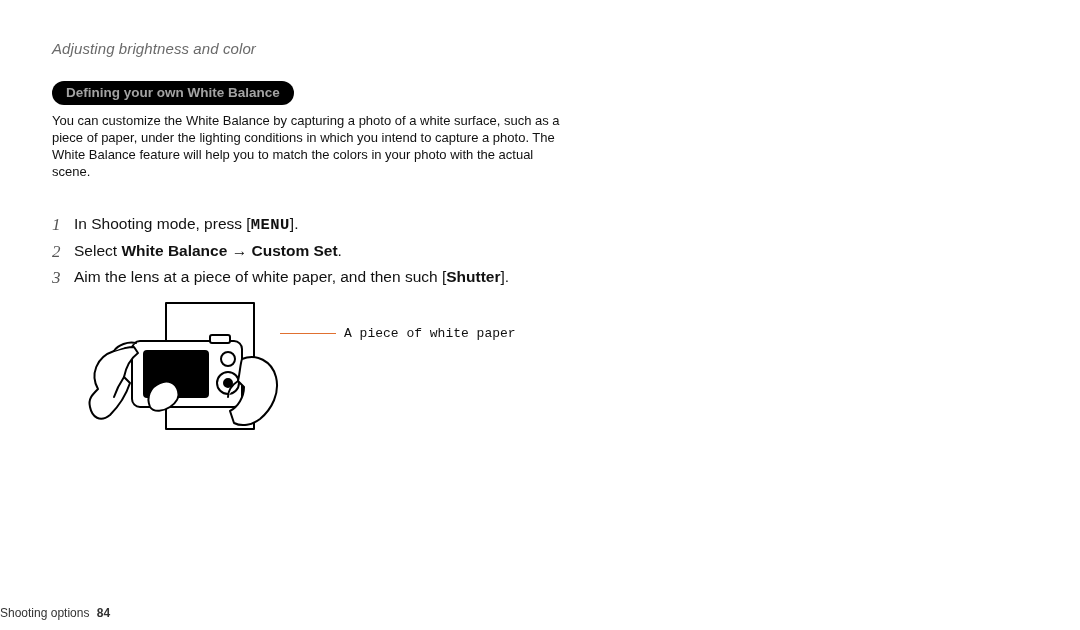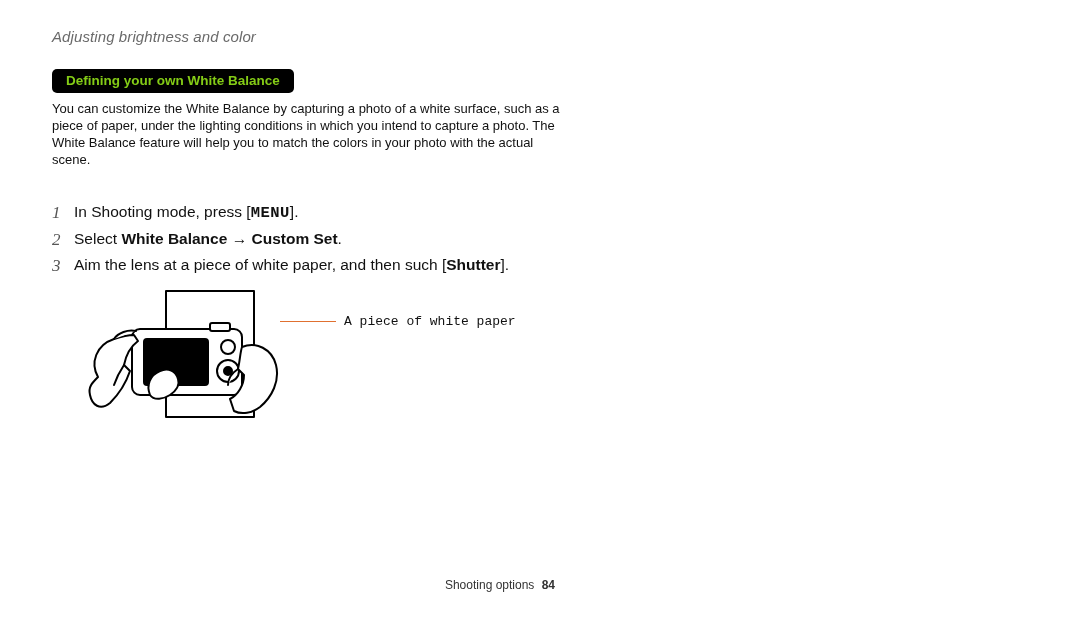--- a/index.html
+++ b/index.html
@@ -1,30 +1,30 @@
 <!DOCTYPE html>
 <html><head>
 <meta charset="utf-8">
 <style>
   * { box-sizing: border-box; margin: 0; padding: 0; }
   html, body { width: 1080px; height: 630px; background: #fff; font-family: "Segoe UI", "Helvetica Neue", Arial, sans-serif; color: #111; }
-  .page { position: relative; width: 1000px; height: 630px; padding: 28px 52px 0 52px; }
+  .page { position: relative; width: 1000px; height: 630px; padding: 40px 52px 0 52px; }
   .running-head { font-size: 15px; font-style: italic; color: #6a6a6a; font-weight: 400; letter-spacing: 0.1px; margin-bottom: 24px; }
-  .pill { display: inline-block; background: #000; color: #84cc16; font-size: 13.5px; font-weight: 600; padding: 4px 14px 5px 14px; border-radius: 5px; margin-bottom: 7px; }
+  .pill { display: inline-block; background: #000; color: #a3a3a3; font-size: 13.5px; font-weight: 600; padding: 4px 14px 5px 14px; border-radius: 12px; margin-bottom: 7px; }
   .intro { font-size: 13px; line-height: 1.32; max-width: 510px; margin-bottom: 30px; }
   ol.steps { list-style: none; counter-reset: step; max-width: 700px; }
   ol.steps > li { counter-increment: step; position: relative; padding-left: 22px; font-size: 15.5px; line-height: 1.7; }
   ol.steps > li::before { content: counter(step); position: absolute; left: 0; top: 0; font-style: italic; font-family: Georgia, "Times New Roman", serif; font-size: 17px; color: #555; }
   .menu-label { font-family: Liberation Mono, monospace; font-weight: 700; letter-spacing: 0.5px; }
   .strong { font-weight: 700; }
   .fig-row { display: flex; align-items: center; margin-top: 6px; margin-left: 28px; font-family: Liberation Mono, monospace; }
   .fig { width: 200px; height: 160px; position: relative; }
   .callout-line { width: 56px; height: 0; border-top: 1.2px solid #e07030; align-self: flex-start; margin-top: 36px; }
   .callout-text { font-size: 13px; margin-left: 8px; align-self: flex-start; margin-top: 29px; }
-  .footer { position: absolute; width: 100%; left: 0; bottom: 38px; text-align: center; font-size: 12px; color: #333; }
+  .footer { position: absolute; width: 100%; left: 0; bottom: 10px; font-size: 12px; color: #333; }
   .footer .pnum { font-weight: 700; margin-left: 4px; }
   svg { display: block; }
 </style>
 </head>
 <body>
 
 <div class="page">
 
   <div class="running-head">Adjusting brightness and color</div>
 

